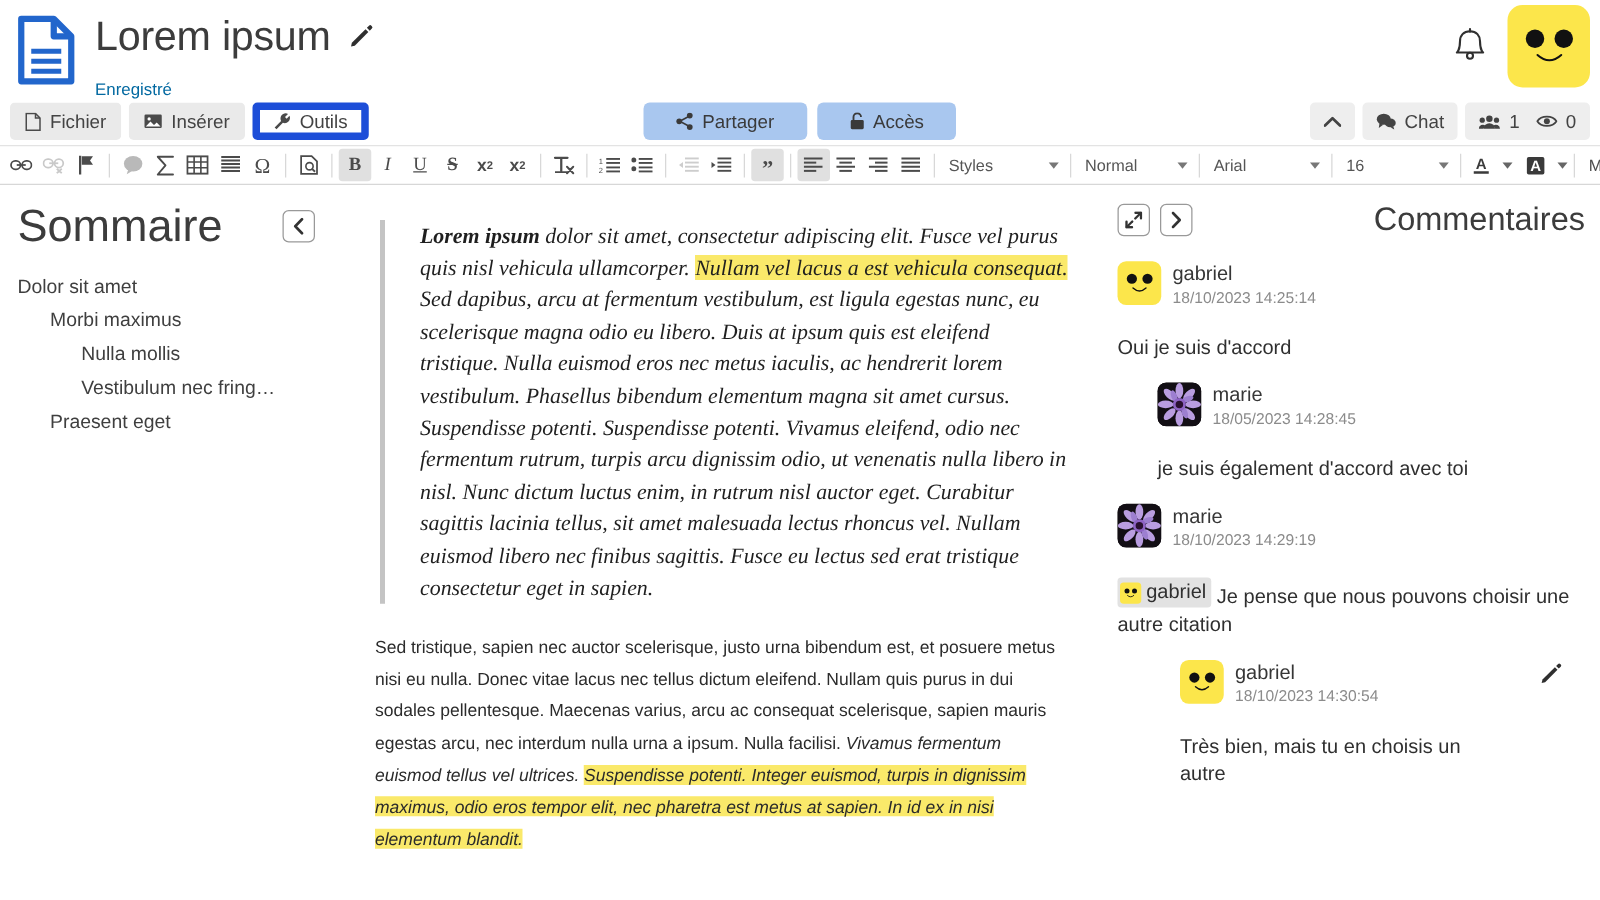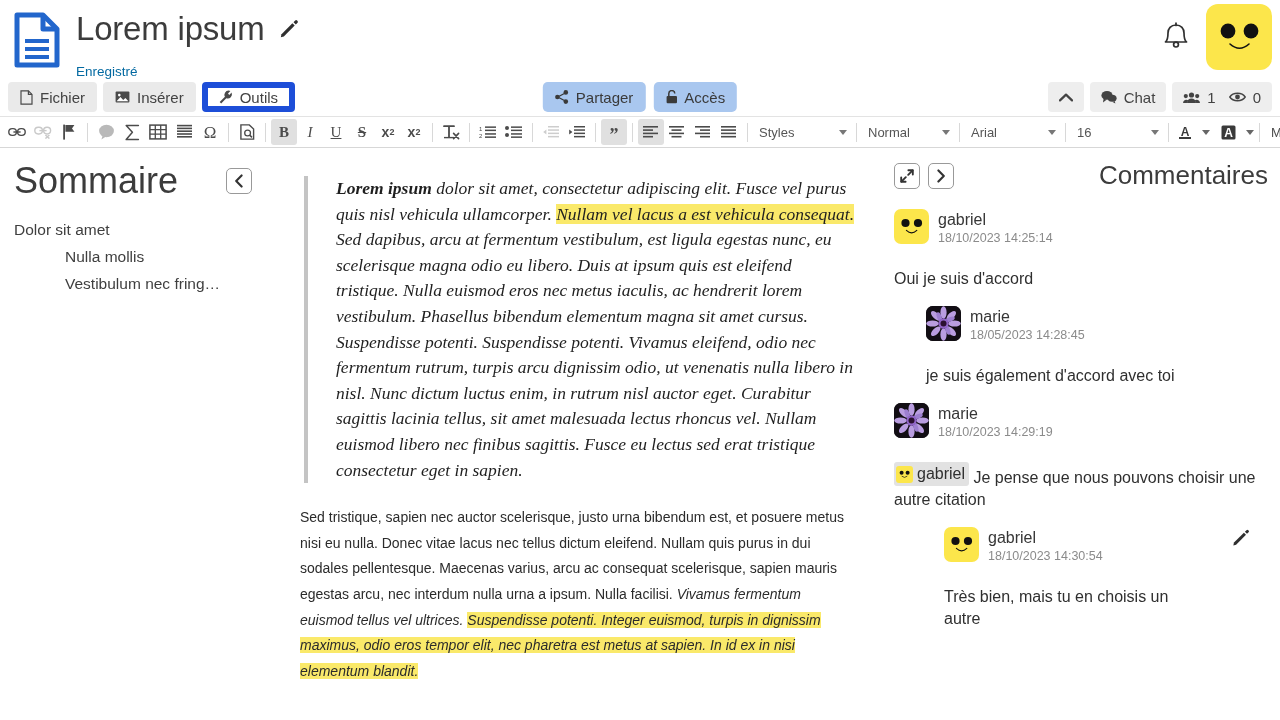--- a/index.html
+++ b/index.html
@@ -54,21 +54,21 @@
     height: 30px; padding: 0 11px; border-radius: 4px; background: #eaeaea;
     font-size: 15px; color: #434343; display: inline-flex; align-items: center; gap: 7px;
     border: 1px solid transparent; cursor: pointer; margin-right: 6px;
   }
   .menu-btn.outlined { background: #fff; border: 6px solid #1d4ed8; }
   .center-actions {
     position: absolute; left: 50%; transform: translateX(-50%);
     display: flex; gap: 8px;
   }
   .blue-btn {
-    height: 30px; padding: 0 12px; border-radius: 5px; background: #a9c7ef;
+    height: 30px; padding: 0 26px; border-radius: 5px; background: #a9c7ef;
     font-size: 15px; color: #3a3a3a; display: inline-flex; align-items: center; gap: 7px;
     cursor: pointer; border: none;
   }
   .right-actions { position: absolute; right: 8px; display: flex; gap: 6px; align-items: center; }
   .gray-btn {
     height: 30px; padding: 0 11px; border-radius: 4px; background: #eeeeee;
     font-size: 15px; color: #434343; display: inline-flex; align-items: center; gap: 7px;
     cursor: pointer; border: none;
   }
   .gray-btn.sq { width: 36px; padding: 0; justify-content: center; }
@@ -482,22 +482,24 @@
     <div class="toc-head">
       <span class="toc-title">Sommaire</span>
       <span class="toc-collapse">
         <svg width="10" height="14" viewBox="0 0 10 14">
           <path d="M7.6 1.4 L2.2 7 L7.6 12.6" fill="none" stroke="#333" stroke-width="2.1" stroke-linecap="round" stroke-linejoin="round"></path>
         </svg>
       </span>
     </div>
     <div class="toc-list">
       <div class="toc-item lvl1">Dolor sit amet</div>
+      <div class="toc-item lvl2">Morbi maximus</div>
       <div class="toc-item lvl3">Nulla mollis</div>
       <div class="toc-item lvl3">Vestibulum nec fring…</div>
+      <div class="toc-item lvl2">Praesent eget</div>
     </div>
   </div>
 
   <div class="doc-area">
     <div class="doc-page">
       <blockquote class="quote">
         <b>Lorem ipsum</b><span> dolor sit amet, consectetur adipiscing elit. Fusce vel purus quis nisl vehicula ullamcorper. </span><span class="hl">Nullam vel lacus a est vehicula consequat.</span><span> Sed dapibus, arcu at fermentum vestibulum, est ligula egestas nunc, eu scelerisque magna odio eu libero. Duis at ipsum quis est eleifend tristique. Nulla euismod eros nec metus iaculis, ac hendrerit lorem vestibulum. Phasellus bibendum elementum magna sit amet cursus. Suspendisse potenti. Suspendisse potenti. Vivamus eleifend, odio nec fermentum rutrum, turpis arcu dignissim odio, ut venenatis nulla libero in nisl. Nunc dictum luctus enim, in rutrum nisl auctor eget. Curabitur sagittis lacinia tellus, sit amet malesuada lectus rhoncus vel. Nullam euismod libero nec finibus sagittis. Fusce eu lectus sed erat tristique consectetur eget in sapien.</span>
       </blockquote>
       <p class="para"><span>Sed tristique, sapien nec auctor scelerisque, justo urna bibendum est, et posuere metus nisi eu nulla. Donec vitae lacus nec tellus dictum eleifend. Nullam quis purus in dui sodales pellentesque. Maecenas varius, arcu ac consequat scelerisque, sapien mauris egestas arcu, nec interdum nulla urna a ipsum. Nulla facilisi. </span><i>Vivamus fermentum euismod tellus vel ultrices.</i><span> </span><i class="hl">Suspendisse potenti. Integer euismod, turpis in dignissim maximus, odio eros tempor elit, nec pharetra est metus at sapien. In id ex in nisi elementum blandit.</i></p>
     </div>

